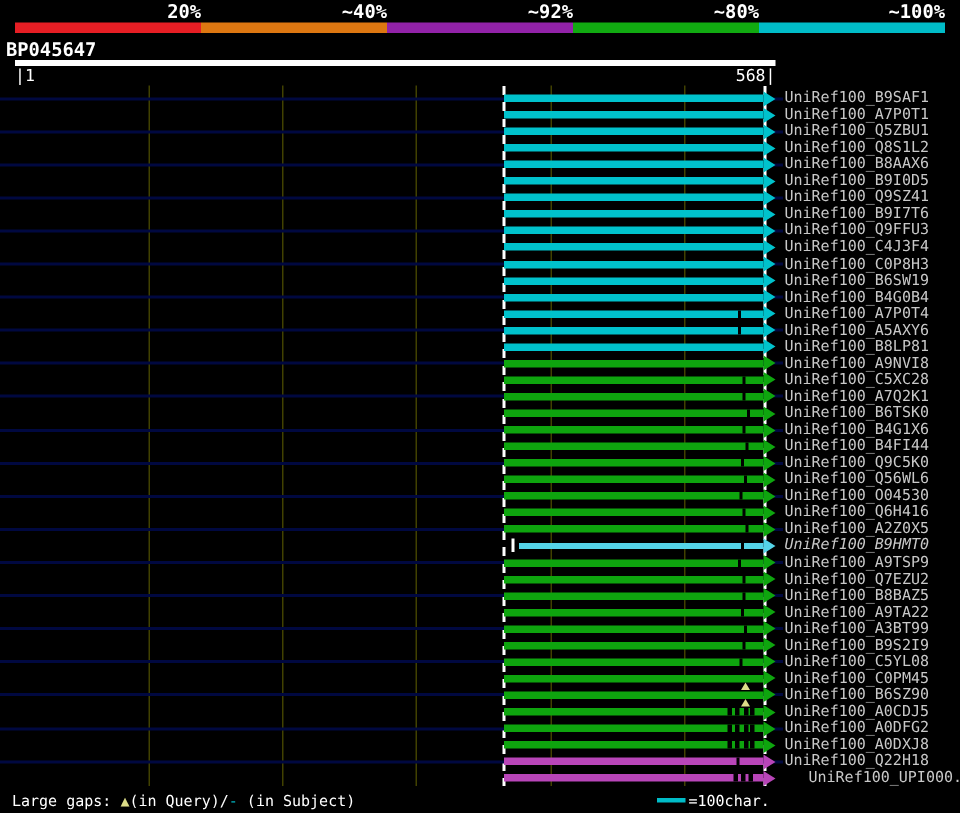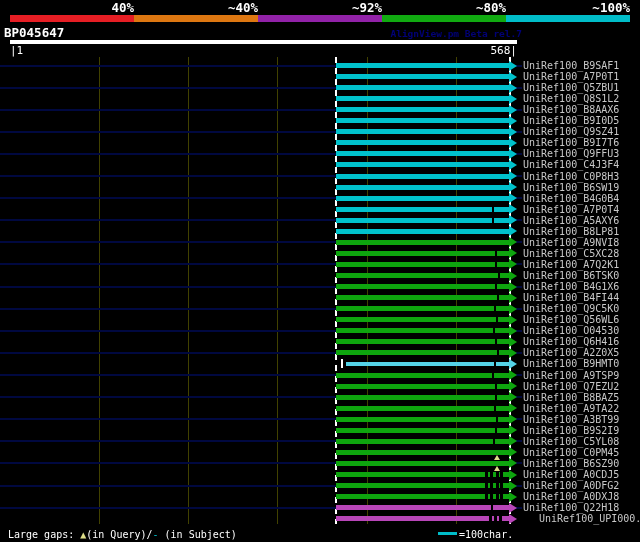--- a/index.html
+++ b/index.html
@@ -37,36 +37,35 @@
   #footer-left .minus-ch{color:#00bcc8;}
   #legend-line{position:absolute;left:438px;top:532px;width:19px;height:3px;background:#00bcc8;}
   #legend-text{position:absolute;left:459px;top:528px;color:#fff;font-size:10px;line-height:13px;white-space:pre;}
 </style>
 </head>
 <body>
 
 <div id="screen">
 
   <div id="pct-labels">
-      <span class="pct-label" style="right: 506px;">40%</span>
+      <span class="pct-label" style="right: 506px;">20%</span>
       <span class="pct-label" style="right: 382px;">~40%</span>
       <span class="pct-label" style="right: 258px;">~92%</span>
       <span class="pct-label" style="right: 134px;">~80%</span>
       <span class="pct-label" style="right: 10px;">~100%</span>
     </div>
   <div id="scalebar">
       <div class="seg" style="width: 124px; background: rgb(230, 30, 36);"></div>
       <div class="seg" style="width: 124px; background: rgb(221, 119, 17);"></div>
       <div class="seg" style="width: 124px; background: rgb(146, 34, 168);"></div>
       <div class="seg" style="width: 124px; background: rgb(17, 170, 17);"></div>
       <div class="seg" style="width: 124px; background: rgb(0, 188, 200);"></div>
     </div>
 
   <div id="query-id">BP045647</div>
-  <div id="watermark">AlignView.pm Beta rel.7</div>
 
   <div id="ruler-bar"></div>
   <div id="ruler-start" class="ruler-num">|1</div>
   <div id="ruler-end" class="ruler-num">568|</div>
 
   <div id="chart">
       <div class="gridline" style="left: 99px;"></div>
       <div class="gridline" style="left: 188px;"></div>
       <div class="gridline" style="left: 277px;"></div>
       <div class="gridline" style="left: 367px;"></div>
@@ -177,21 +176,21 @@
       <div class="row-label" style="top: 279.375px;">UniRef100_Q6H416</div>
       <div class="navy" style="top: 294.93px;"></div>
       <div class="bar" style="left: 336.376px; width: 172.624px; top: 293.43px; background: rgb(14, 165, 14);"></div>
       <div class="arrow" style="left: 509px; top: 290.93px; border-left-color: rgb(14, 165, 14);"></div>
       <div class="tick" style="left: 497.222px; top: 293.43px; width: 2px; height: 5px;"></div>
       <div class="row-label" style="top: 290.43px;">UniRef100_A2Z0X5</div>
       <div class="bar-thin" style="left: 346.212px; width: 162.788px; top: 304.985px; background: rgb(85, 212, 232);"></div>
       <div class="arrow" style="left: 509px; top: 301.985px; border-left-color: rgb(85, 212, 232);"></div>
       <div class="tick" style="left: 493.646px; top: 304.485px; width: 2px; height: 5px;"></div>
       <div class="start-tick" style="left: 340.741px; top: 302.485px;"></div>
-      <div class="row-label" style="top: 301.485px;">UniRef100_B9HMT0</div>
+      <div class="row-label" style="top: 301.485px; font-style: italic;">UniRef100_B9HMT0</div>
       <div class="navy" style="top: 317.04px;"></div>
       <div class="bar" style="left: 336.376px; width: 172.624px; top: 315.54px; background: rgb(14, 165, 14);"></div>
       <div class="arrow" style="left: 509px; top: 313.04px; border-left-color: rgb(14, 165, 14);"></div>
       <div class="tick" style="left: 491.857px; top: 315.54px; width: 2px; height: 5px;"></div>
       <div class="row-label" style="top: 312.54px;">UniRef100_A9TSP9</div>
       <div class="bar" style="left: 336.376px; width: 172.624px; top: 326.595px; background: rgb(14, 165, 14);"></div>
       <div class="arrow" style="left: 509px; top: 324.095px; border-left-color: rgb(14, 165, 14);"></div>
       <div class="tick" style="left: 494.54px; top: 326.595px; width: 2px; height: 5px;"></div>
       <div class="row-label" style="top: 323.595px;">UniRef100_Q7EZU2</div>
       <div class="navy" style="top: 339.15px;"></div>

